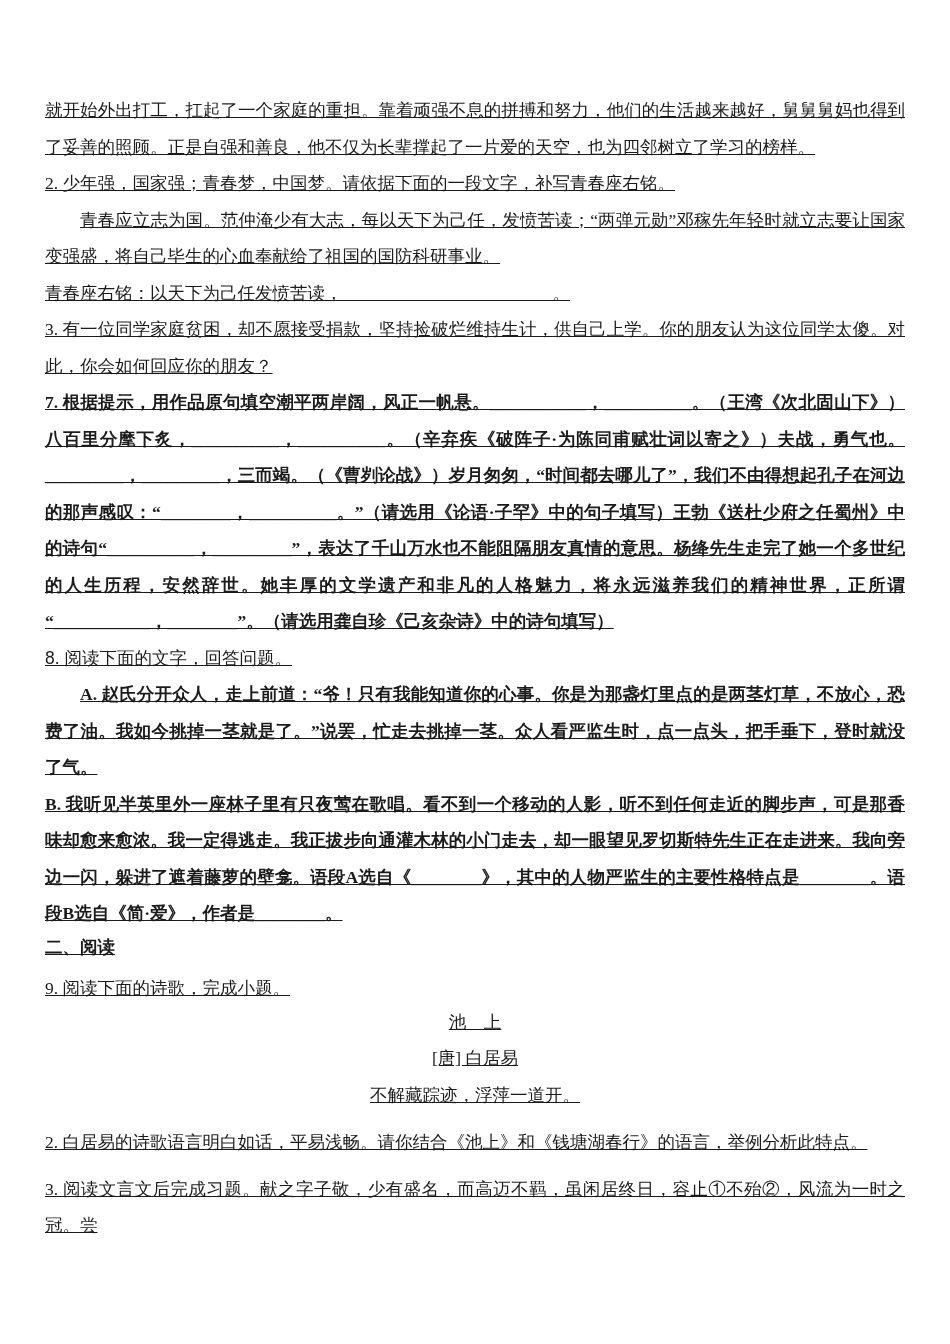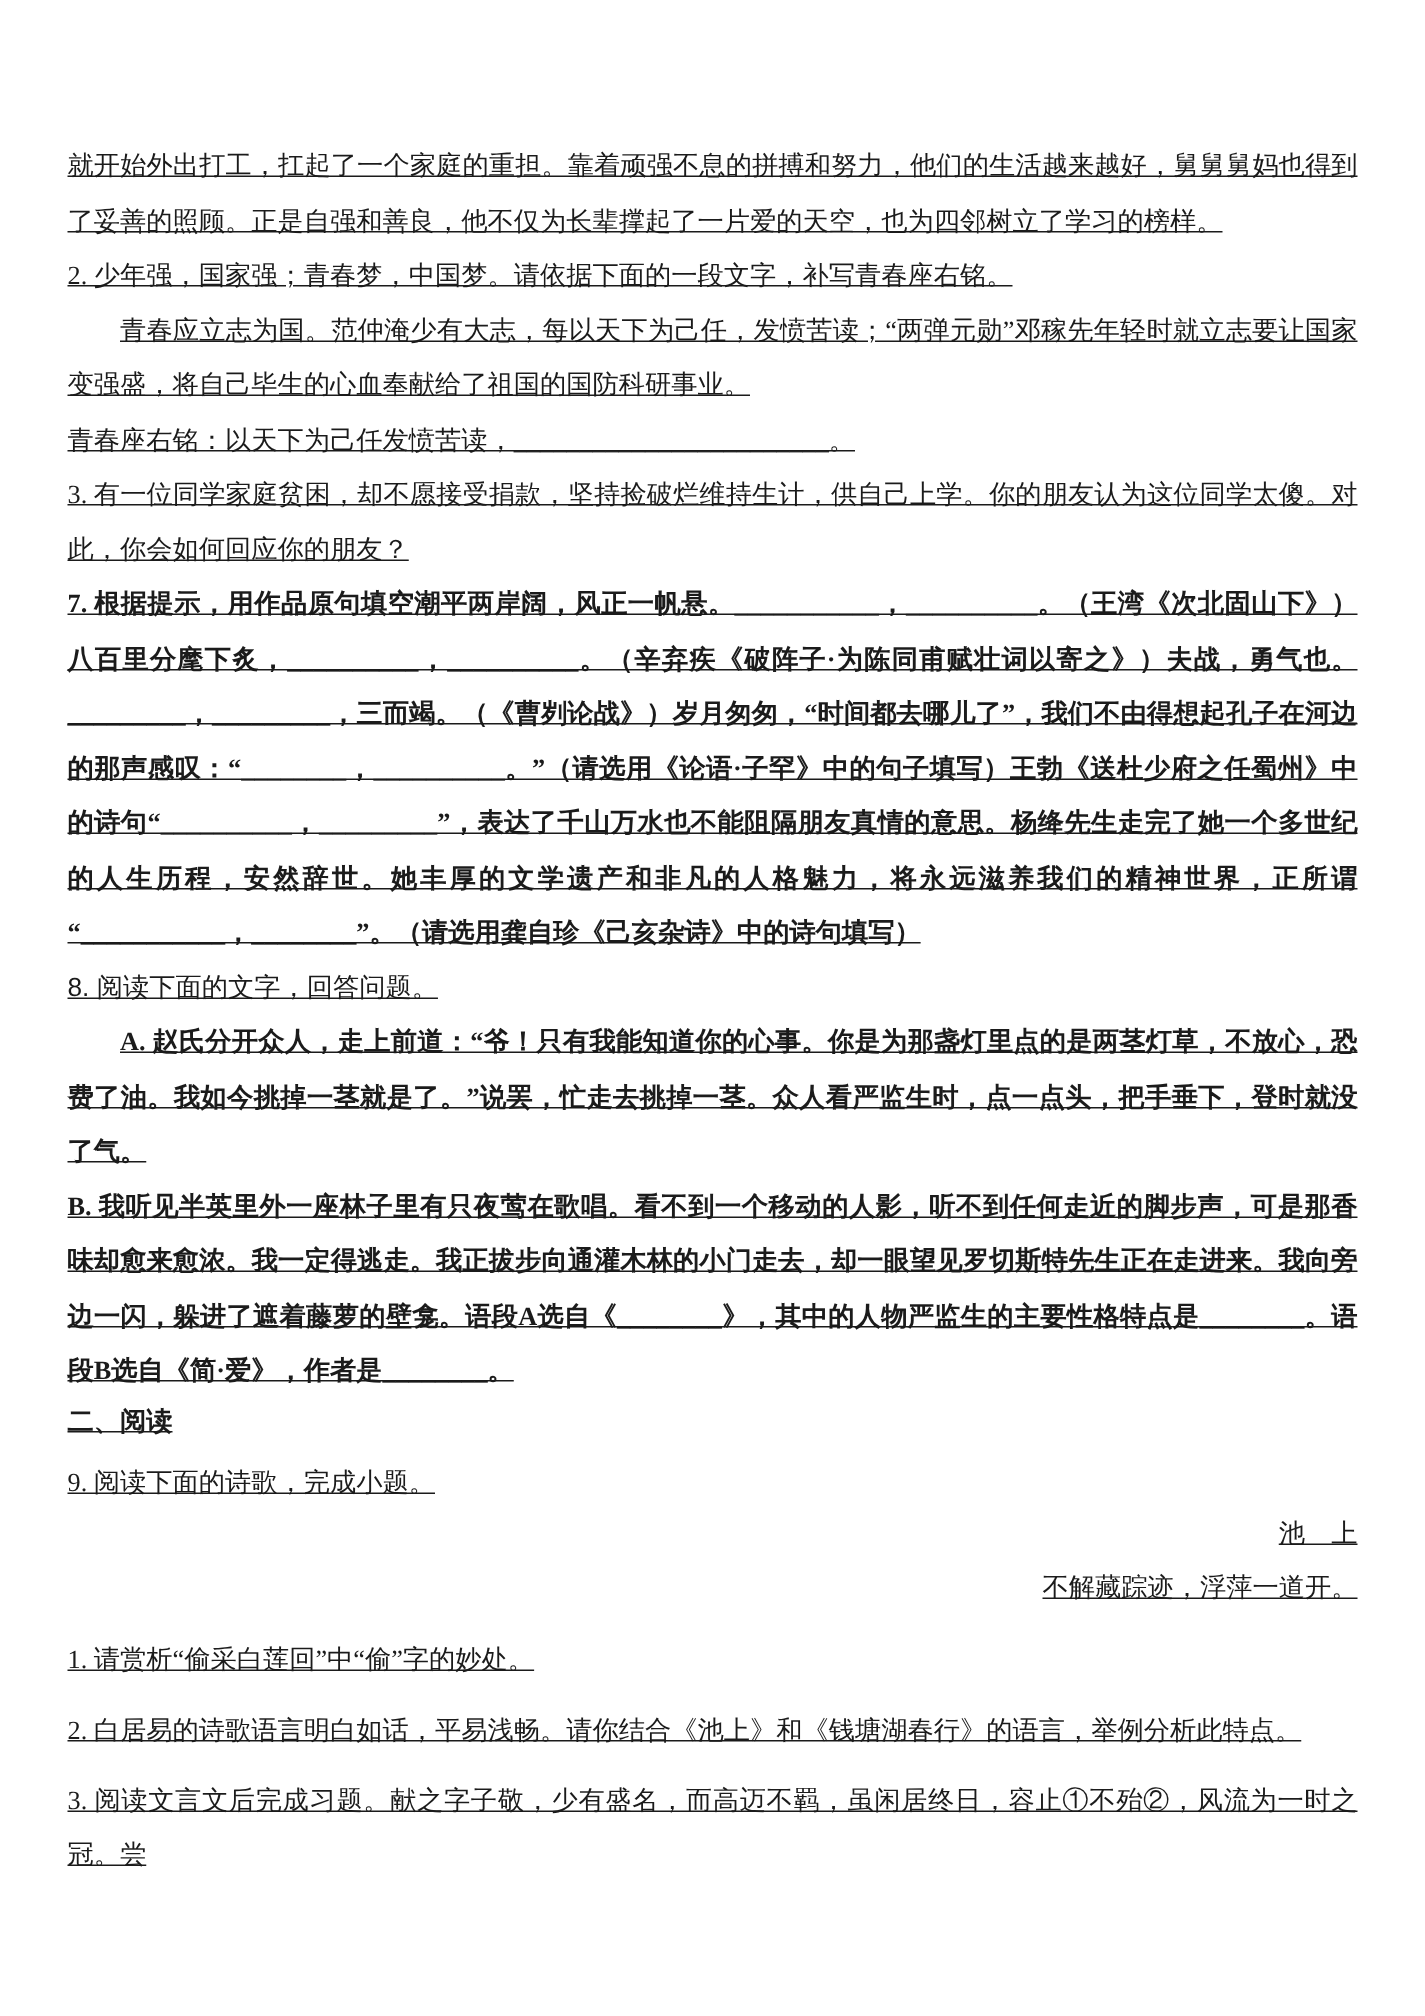--- a/index.html
+++ b/index.html
@@ -33,21 +33,21 @@
   
   .heading {
     font-family: "Liberation Sans", sans-serif;
     font-weight: 700;
     line-height: 30px;
     text-align: left;
   }
   .tight { line-height: 31px; }
   .indent { text-indent: 2em; }
   .gap-top { margin-top: 10px; }
-  .poem { text-align: right; }
+  .poem { text-align: center; }
 </style>
 </head>
 <body>
 
 <main class="page">
 
   <p class="kai">就开始外出打工，扛起了一个家庭的重担。靠着顽强不息的拼搏和努力，他们的生活越来越好，舅舅舅妈也得到了妥善的照顾。正是自强和善良，他不仅为长辈撑起了一片爱的天空，也为四邻树立了学习的榜样。</p>
 
   <p class="kai">2. 少年强，国家强；青春梦，中国梦。请依据下面的一段文字，补写青春座右铭。</p>
 
@@ -64,23 +64,23 @@
   <p class="kai-bold indent">A. 赵氏分开众人，走上前道：“爷！只有我能知道你的心事。你是为那盏灯里点的是两茎灯草，不放心，恐费了油。我如今挑掉一茎就是了。”说罢，忙走去挑掉一茎。众人看严监生时，点一点头，把手垂下，登时就没了气。</p>
 
   <p class="kai-bold">B. 我听见半英里外一座林子里有只夜莺在歌唱。看不到一个移动的人影，听不到任何走近的脚步声，可是那香味却愈来愈浓。我一定得逃走。我正拔步向通灌木林的小门走去，却一眼望见罗切斯特先生正在走进来。我向旁边一闪，躲进了遮着藤萝的壁龛。语段A选自《________》，其中的人物严监生的主要性格特点是________。语段B选自《简·爱》，作者是________。</p>
 
   <p class="heading">二、阅读</p>
 
   <p class="song tight">9. 阅读下面的诗歌，完成小题。</p>
 
   <p class="kai poem">池　上</p>
 
+  <p class="kai poem">[唐]  白居易</p>
 
 
   <p class="kai poem">不解藏踪迹，浮萍一道开。</p>
 
-  <p class="song">1. 请赏析“偷采白莲回”中“偷”字的妙处。</p>
 
   <p class="song">2. 白居易的诗歌语言明白如话，平易浅畅。请你结合《池上》和《钱塘湖春行》的语言，举例分析此特点。</p>
 
   <p class="song gap-top">3. 阅读文言文后完成习题。献之字子敬，少有盛名，而高迈不羁，虽闲居终日，容止①不殆②，风流为一时之冠。尝</p>
 
 </main>
 
 </body></html>

